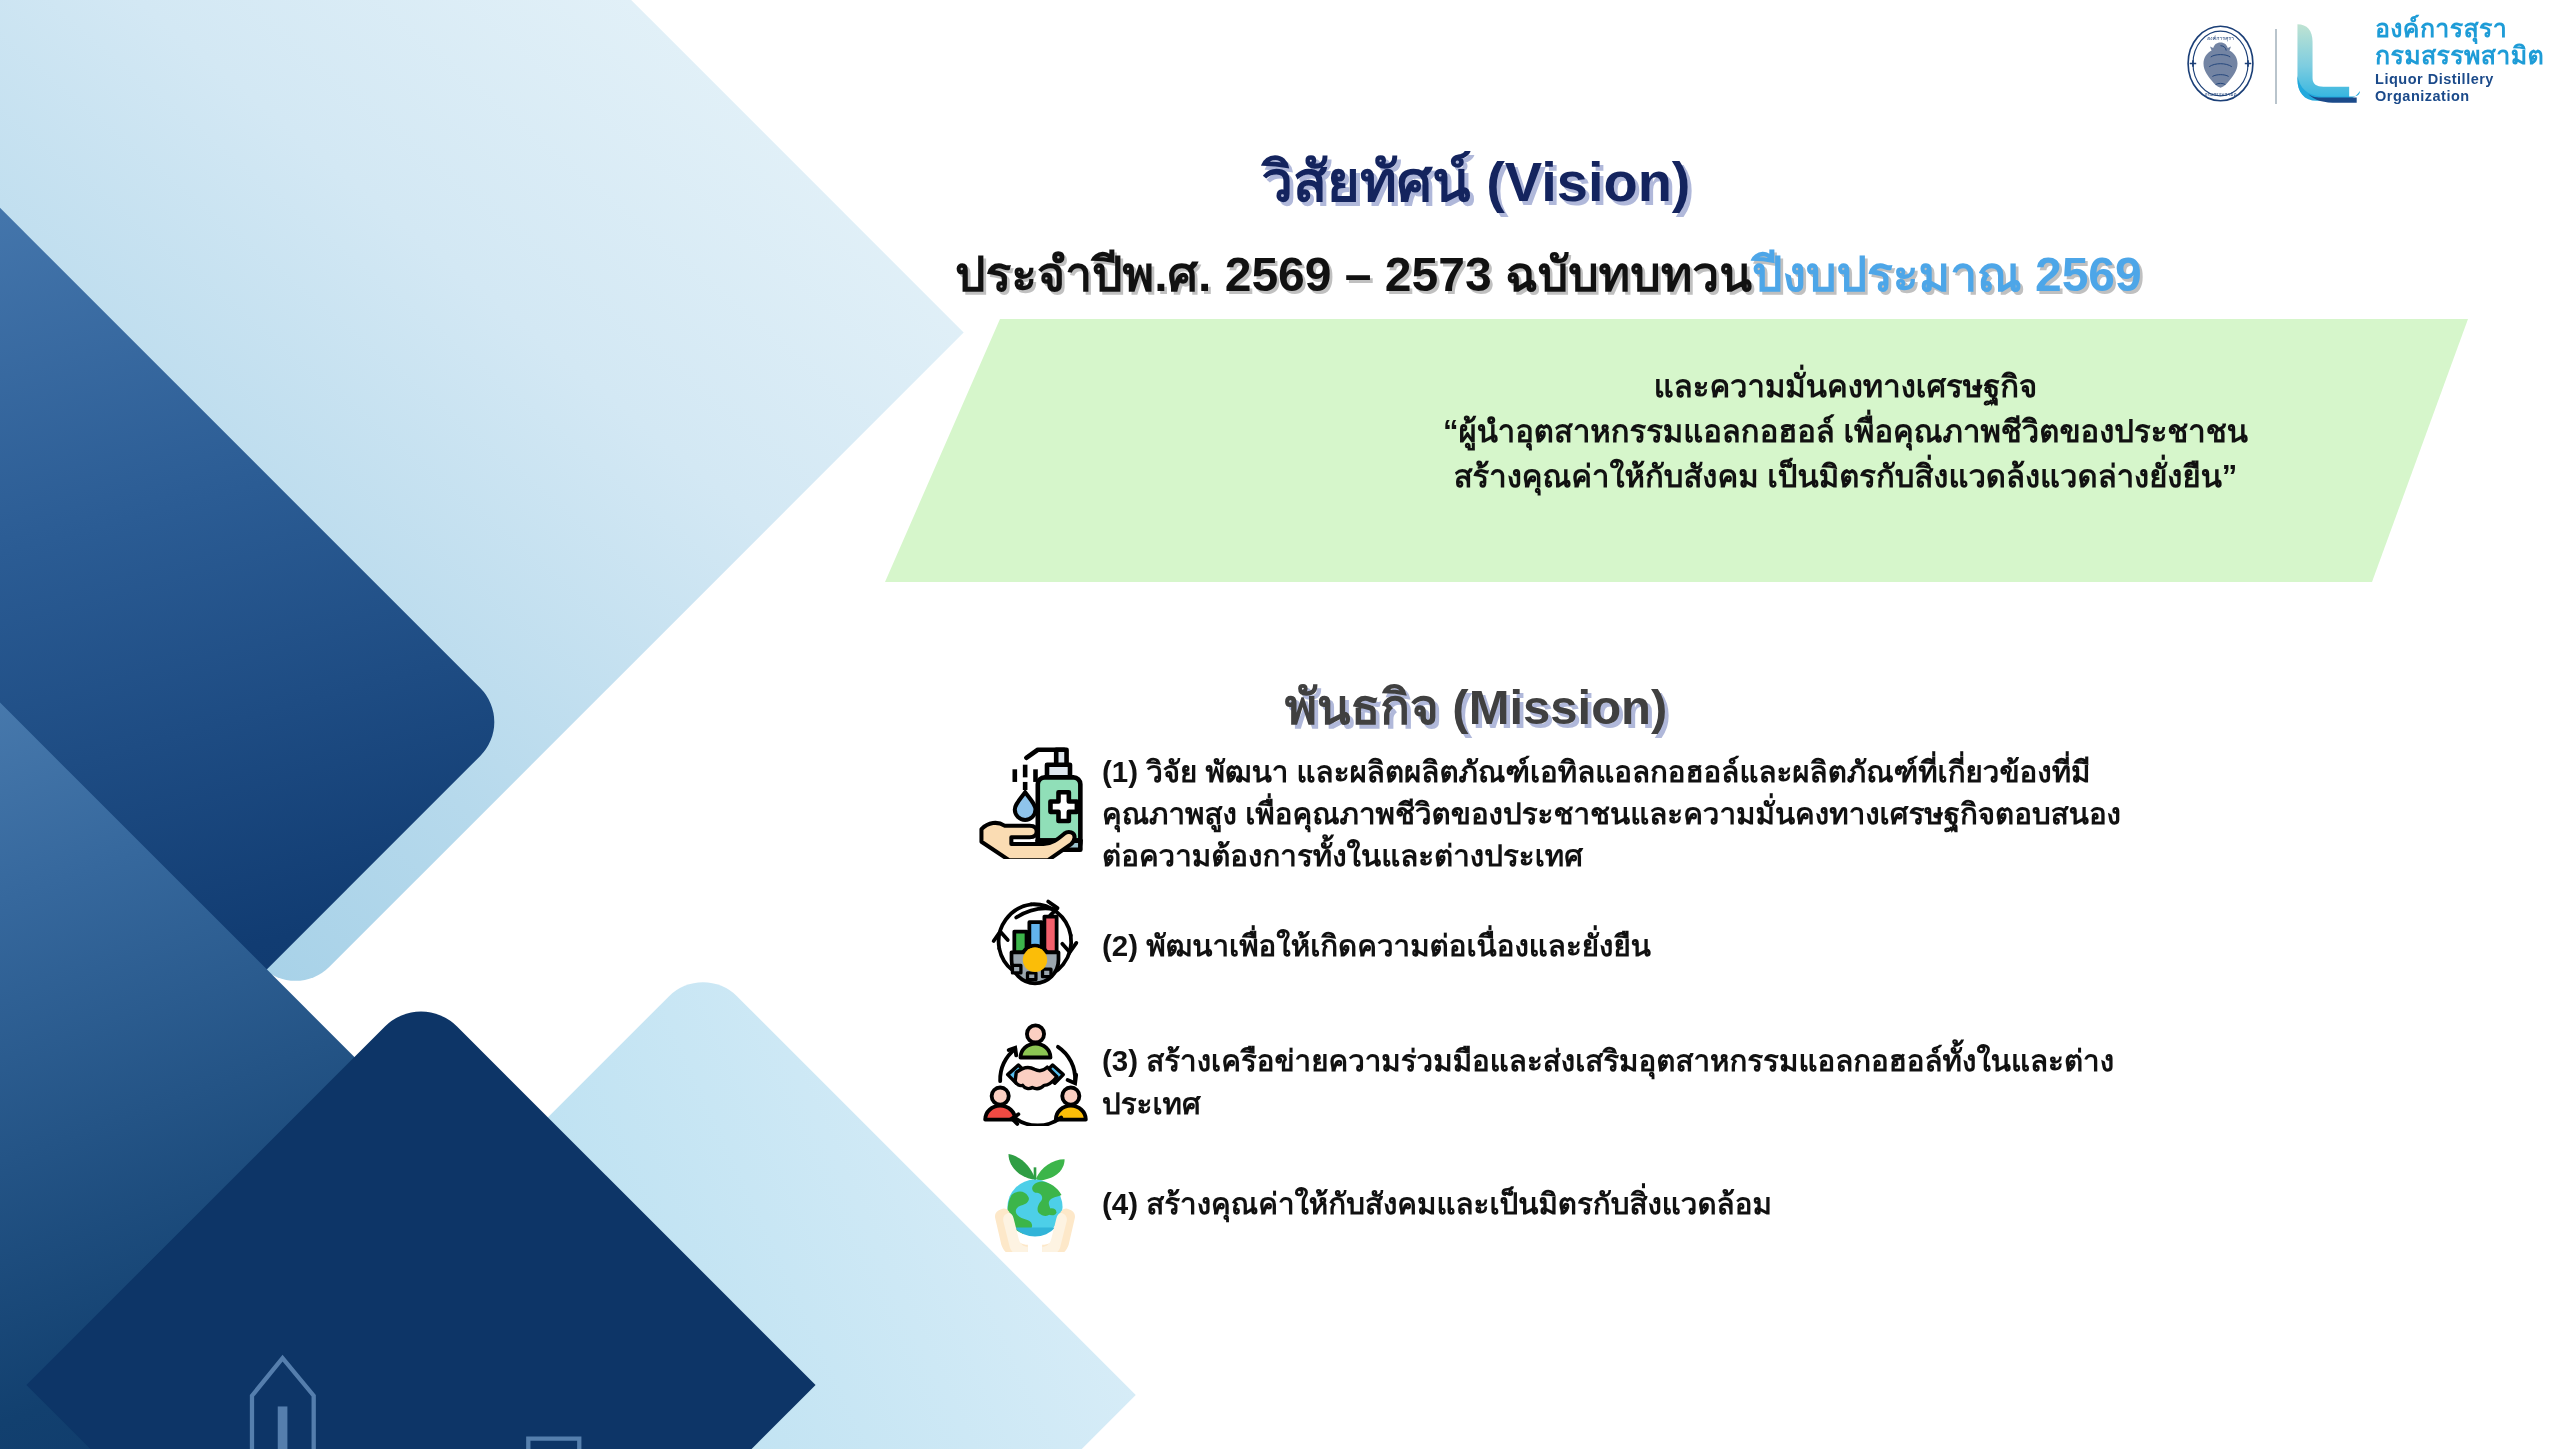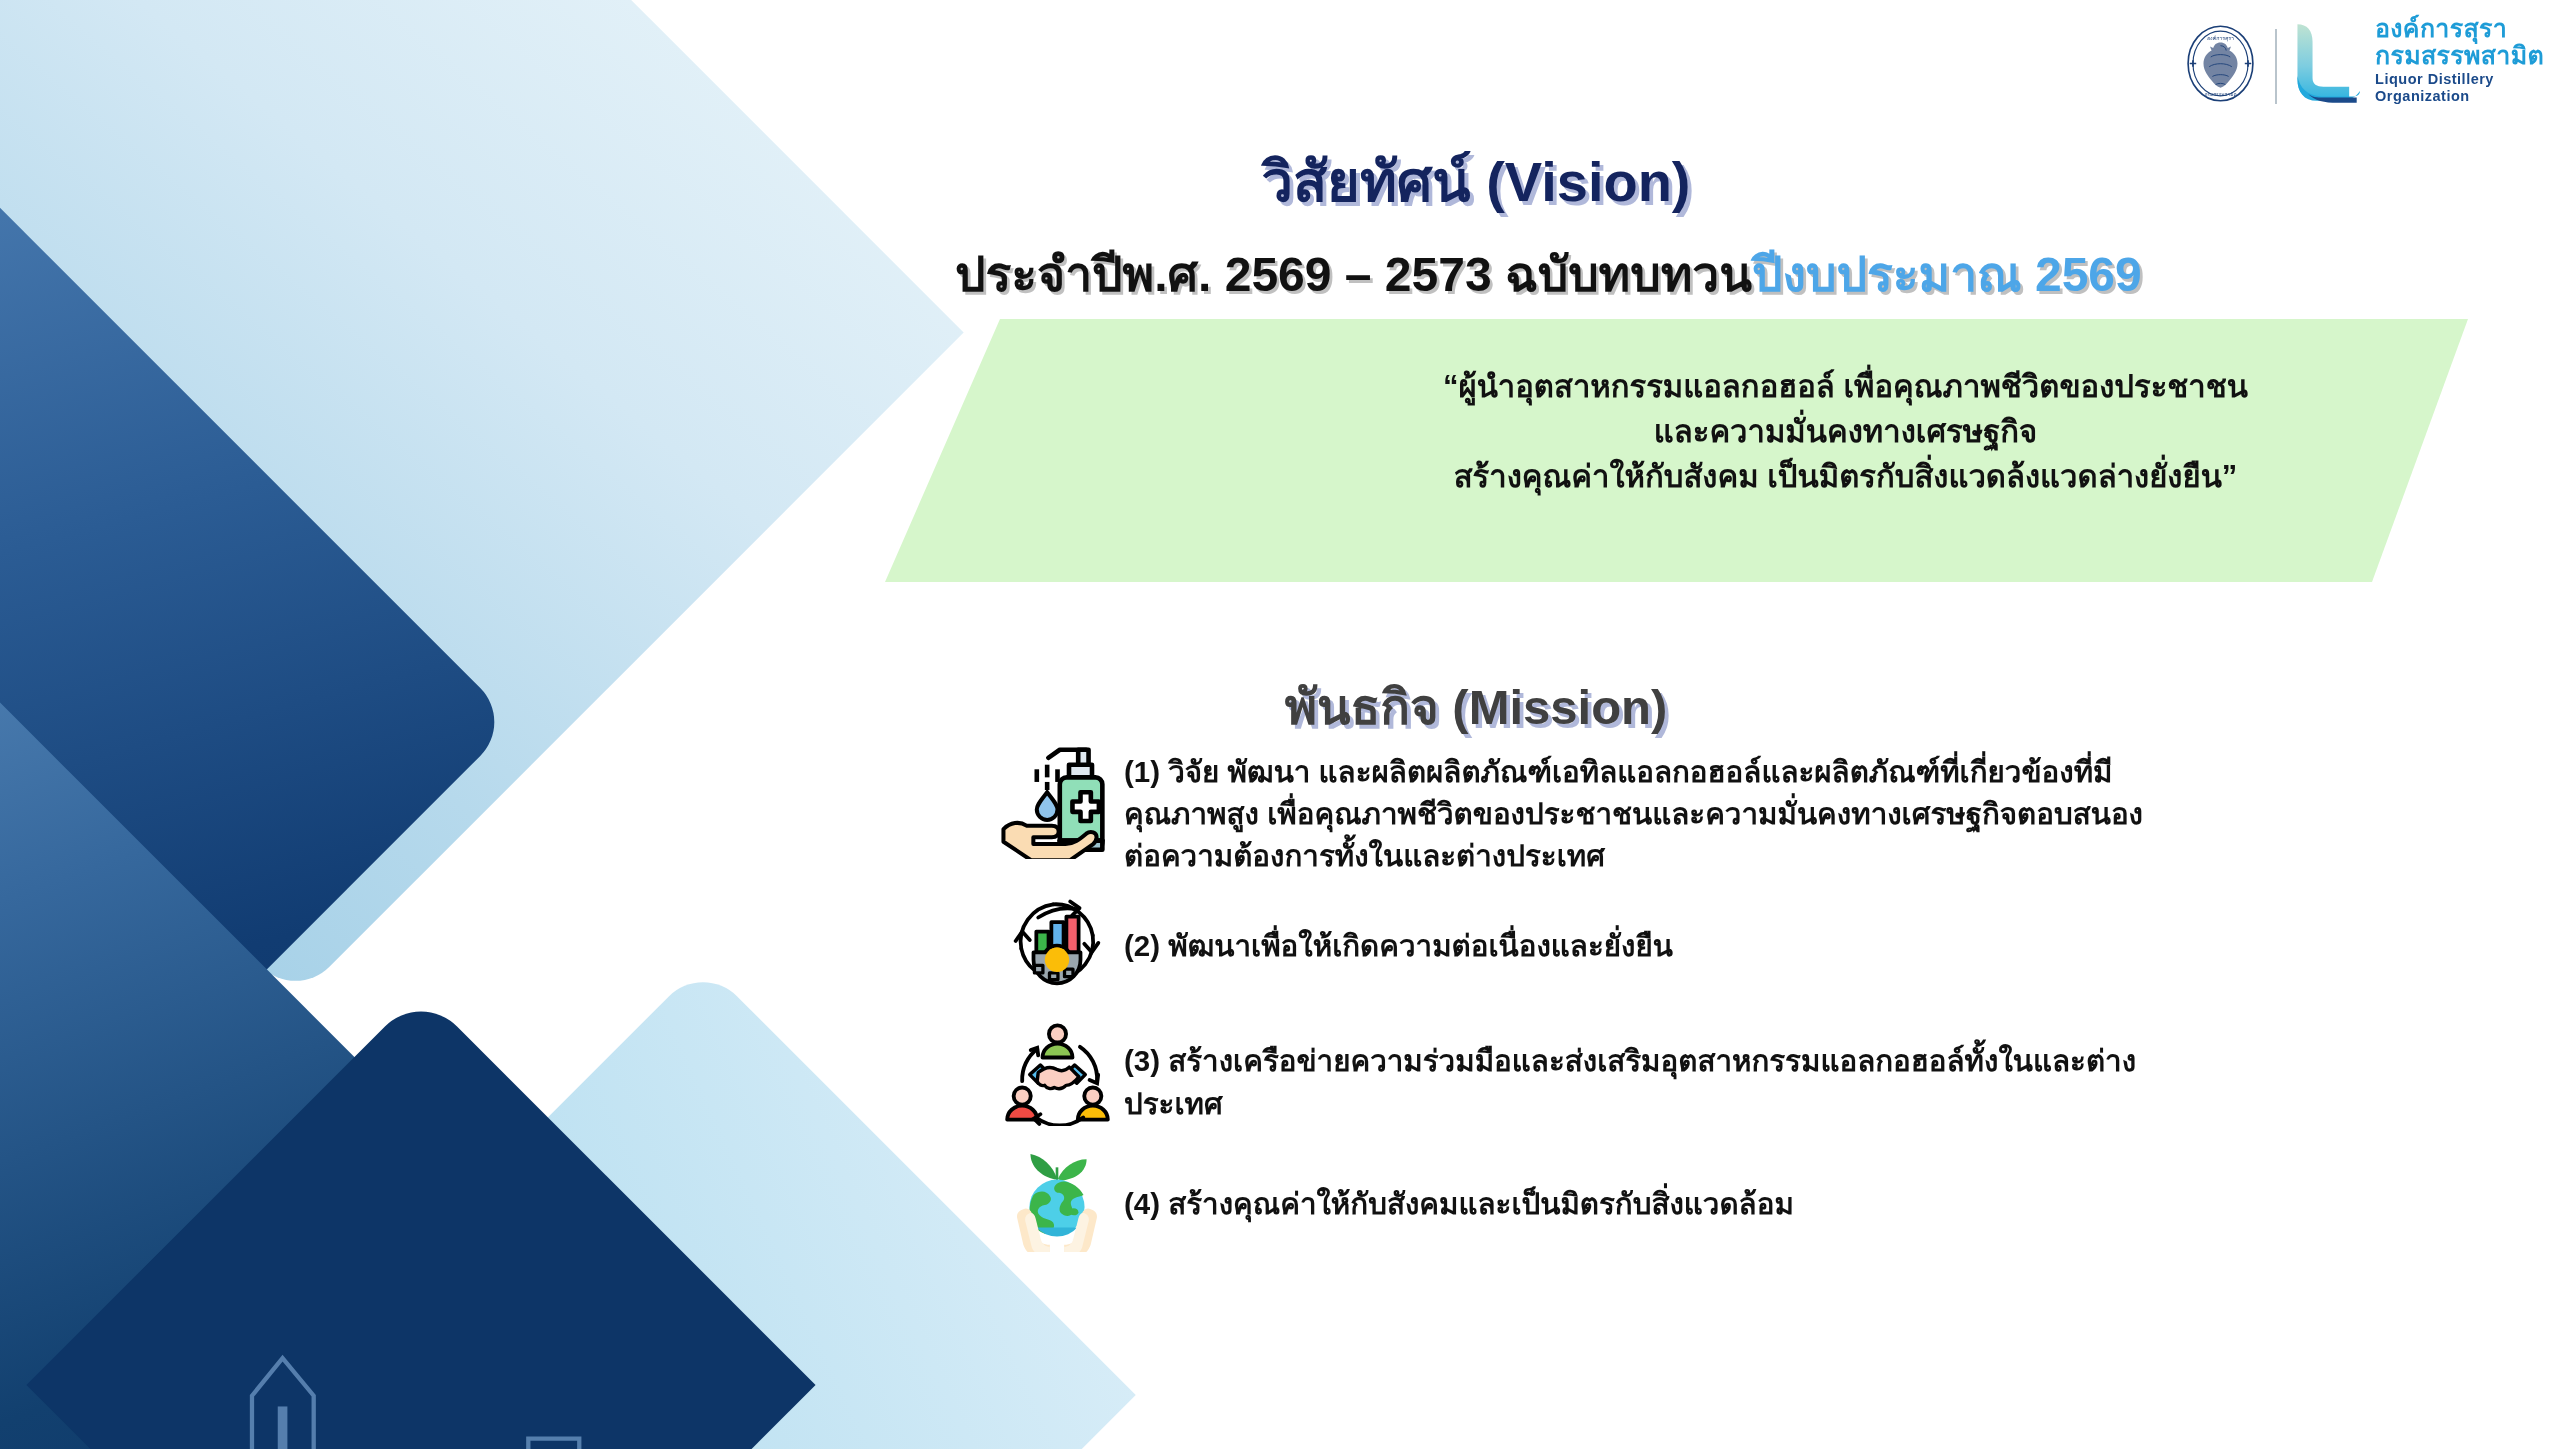--- a/index.html
+++ b/index.html
@@ -101,21 +101,21 @@
     font-size:31px;font-weight:bold;color:#111;line-height:1.45;
   }
 
   
   .mission-title{
     position:absolute;left:1020px;top:668px;width:912px;text-align:center;
     font-size:49px;font-weight:bold;color:#404040;
     text-shadow:3.8px 3.8px 0 rgba(150,160,205,.75);
     white-space:nowrap;
   }
-  .mission-list{position:absolute;left:990px;top:743px;width:1181px;}
+  .mission-list{position:absolute;left:968px;top:743px;width:1181px;}
   .m-row{display:flex;align-items:flex-start;margin-bottom:14px;}
   .m-icon{width:134px;flex:none;display:flex;justify-content:center;align-items:flex-start;}
   .m-text{
     font-size:29.5px;font-weight:bold;color:#111;line-height:1.44;
     padding-top:7.5px;flex:1;
   }
   .r1 .m-icon{padding-top:1.1px;} .r1{margin-bottom:16px;}
   .r2{margin-bottom:31px;} .r2 .m-icon{padding-top:0;} .r2 .m-text{padding-top:31px;}
   .r3{margin-bottom:23.6px;} .r3 .m-text{padding-top:21.5px;}
   .r4 .m-text{padding-top:33px;}
@@ -303,22 +303,22 @@
     </div>
   </div>
 
   <div class="vision-title">วิสัยทัศน์ (Vision)</div>
   <div class="vision-sub"><span>ประจำปีพ.ศ. 2569 – 2573 ฉบับทบทวน</span><span class="hl">ปีงบประมาณ 2569</span></div>
 
   <div class="greenwrap">
     <div class="green-tri"></div>
     <div class="green-trap"></div>
     <div class="vision-stmt">
+      <div>และความมั่นคงทางเศรษฐกิจ</div>
       <div>“ผู้นำอุตสาหกรรมแอลกอฮอล์ เพื่อคุณภาพชีวิตของประชาชน</div>
-      <div>และความมั่นคงทางเศรษฐกิจ</div>
       <div>สร้างคุณค่าให้กับสังคม เป็นมิตรกับสิ่งแวดล้งแวดล่างยั่งยืน”</div>
     </div>
   </div>
 
   <div class="mission-title">พันธกิจ (Mission)</div>
 
   <div class="mission-list">
 
     <div class="m-row r1">
       <div class="m-icon">

